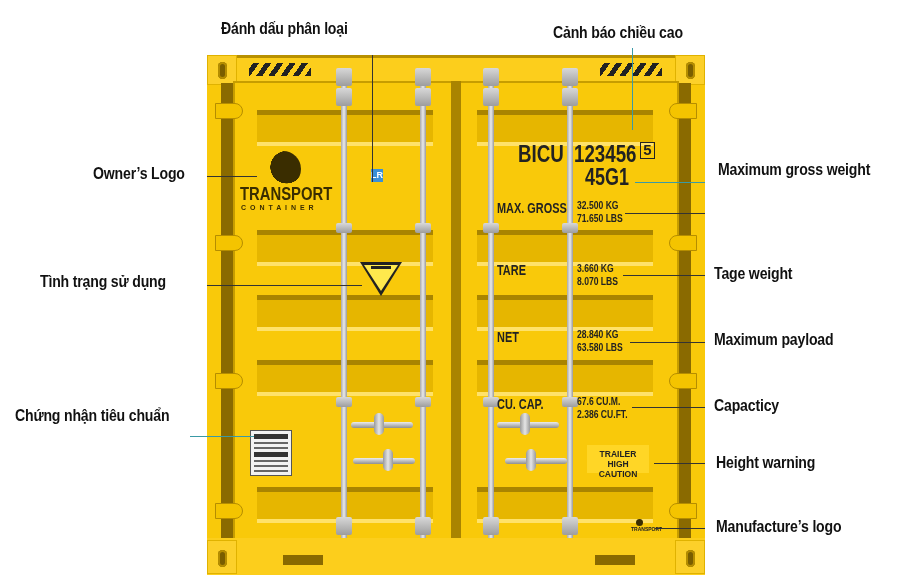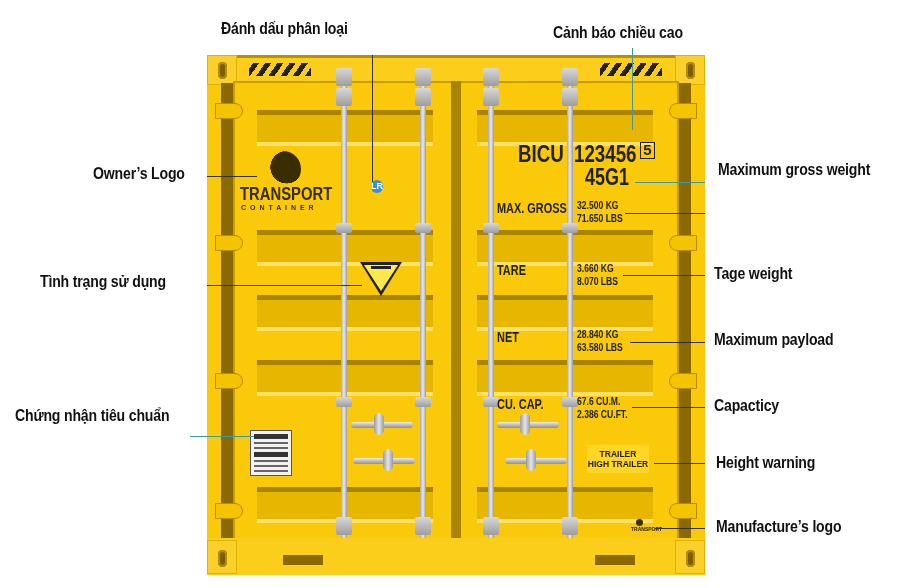--- a/index.html
+++ b/index.html
@@ -127,21 +127,21 @@
   <div class="abs corner" style="left:468px;top:485px;height:34px;">
       <span class="hole" style="top:9px;"></span>
     </div>
   <div class="abs slot" style="left:76px;top:500px;"></div>
   <div class="abs slot" style="left:388px;top:500px;"></div>
 
   <div class="abs" style="left:58px;top:96px;width:36px;height:36px;border-radius:50%;background:radial-gradient(circle at 60% 45%,#3a2d00 0 55%,transparent 56%);"></div>
   <div class="stencil" style="left:33px;top:128px;font-size:19px;color:#3a2d00;">TRANSPORT</div>
   <div class="stencil" style="left:34px;top:149px;font-size:7px;color:#3a2d00;letter-spacing:1px;transform:none;">C O N T A I N E R</div>
 
-  <div class="abs lr" style="left:164px;top:125px;border-radius:6px;">LR</div>
+  <div class="abs lr" style="left:164px;top:114px;">LR</div>
 
   <svg class="abs" style="left:152px;top:206px;" width="44" height="36" viewBox="0 0 44 36">
     <polygon points="1,1 43,1 22,35" fill="#222"></polygon>
     <polygon points="5,4 39,4 22,30" fill="#ffe94d"></polygon>
     <rect x="12" y="5" width="20" height="3" fill="#222"></rect>
   </svg>
 
   <div class="abs plate" style="left:43px;top:375px;">
     <i class="dark"></i>
       <i></i>
@@ -168,21 +168,21 @@
   <div class="stencil" style="left:290px;top:274px;font-size:14px;">NET</div>
   <div class="stencil" style="left:370px;top:273px;font-size:11px;">28.840 KG</div>
   <div class="stencil" style="left:370px;top:286px;font-size:11px;">63.580 LBS</div>
 
   <div class="stencil" style="left:290px;top:341px;font-size:14px;">CU. CAP.</div>
   <div class="stencil" style="left:370px;top:340px;font-size:11px;">67.6 CU.M.</div>
   <div class="stencil" style="left:370px;top:353px;font-size:11px;">2.386 CU.FT.</div>
 
   <div class="abs caution" style="left:380px;top:390px;">
     <div>TRAILER</div>
-    <div>HIGH TRAILER</div>
+    <div>HIGH CAUTION</div>
   </div>
 
   <div class="abs" style="left:429px;top:464px;width:7px;height:7px;border-radius:50%;background:#3a2d00;"></div>
   <div class="stencil" style="left:424px;top:471px;font-size:5px;transform:none;">TRANSPORT</div>
 </div>
 
 <div class="vleader" style="left:372px;top:55px;height:127px;"></div>
 <div class="vleader teal" style="left:632px;top:48px;height:82px;"></div>
 <div class="leader" style="left:207px;top:176px;width:50px;"></div>
 <div class="leader" style="left:207px;top:285px;width:155px;"></div>

